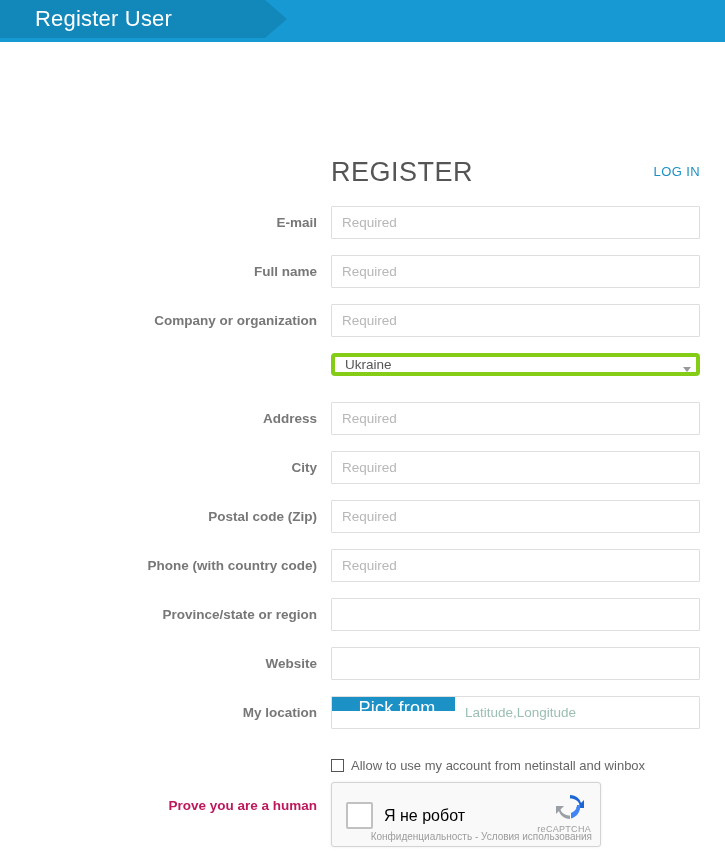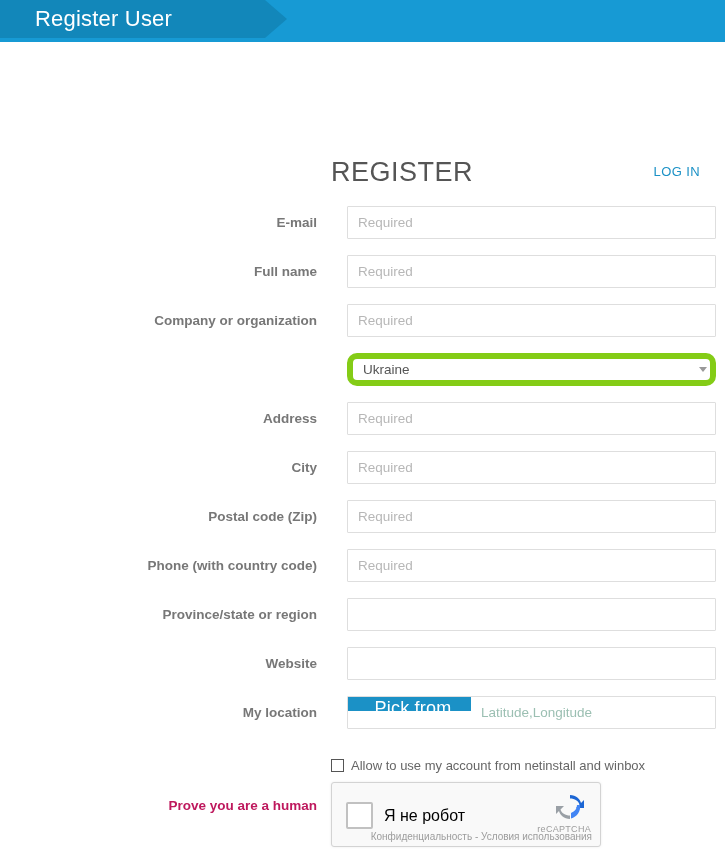--- a/index.html
+++ b/index.html
@@ -92,50 +92,49 @@
     font-size: 13.5px;
     font-weight: bold;
     color: #777777;
     white-space: nowrap;
   }
   .row .control {
     position: absolute;
     left: 331px; top: 0;
     width: 369px;
     height: 33px;
-    margin-left: 16px;
   }
   .inp {
     width: 369px;
     height: 33px;
     border: 1px solid #dedede;
     background: #ffffff;
     font-size: 13.5px;
     color: #555555;
     padding: 0 10px;
     outline: none;
     font-family: "Liberation Sans", sans-serif;
     border-radius: 1px;
   }
   .inp::placeholder { color: #b7b7b7; }
 
   
   .sel-wrap { position: relative; width: 369px; height: 33px; }
   .sel {
-    width: 369px; height: 33px;
-    border: 6px solid #84cc16;
+    width: 369px; height: 23px;
+    border: 4px solid #84cc16;
     background: #ffffff;
     font-size: 13.5px;
     color: #555555;
     padding: 0 24px 0 10px;
     outline: none;
     appearance: none;
     -webkit-appearance: none;
     font-family: "Liberation Sans", sans-serif;
-    border-radius: 10px;
+    border-radius: 4px;
   }
   .caret {
     position: absolute;
     right: 9px; top: 14px;
     width: 0; height: 0;
     border-left: 4px solid transparent;
     border-right: 4px solid transparent;
     border-top: 5px solid #999999;
     pointer-events: none;
   }

